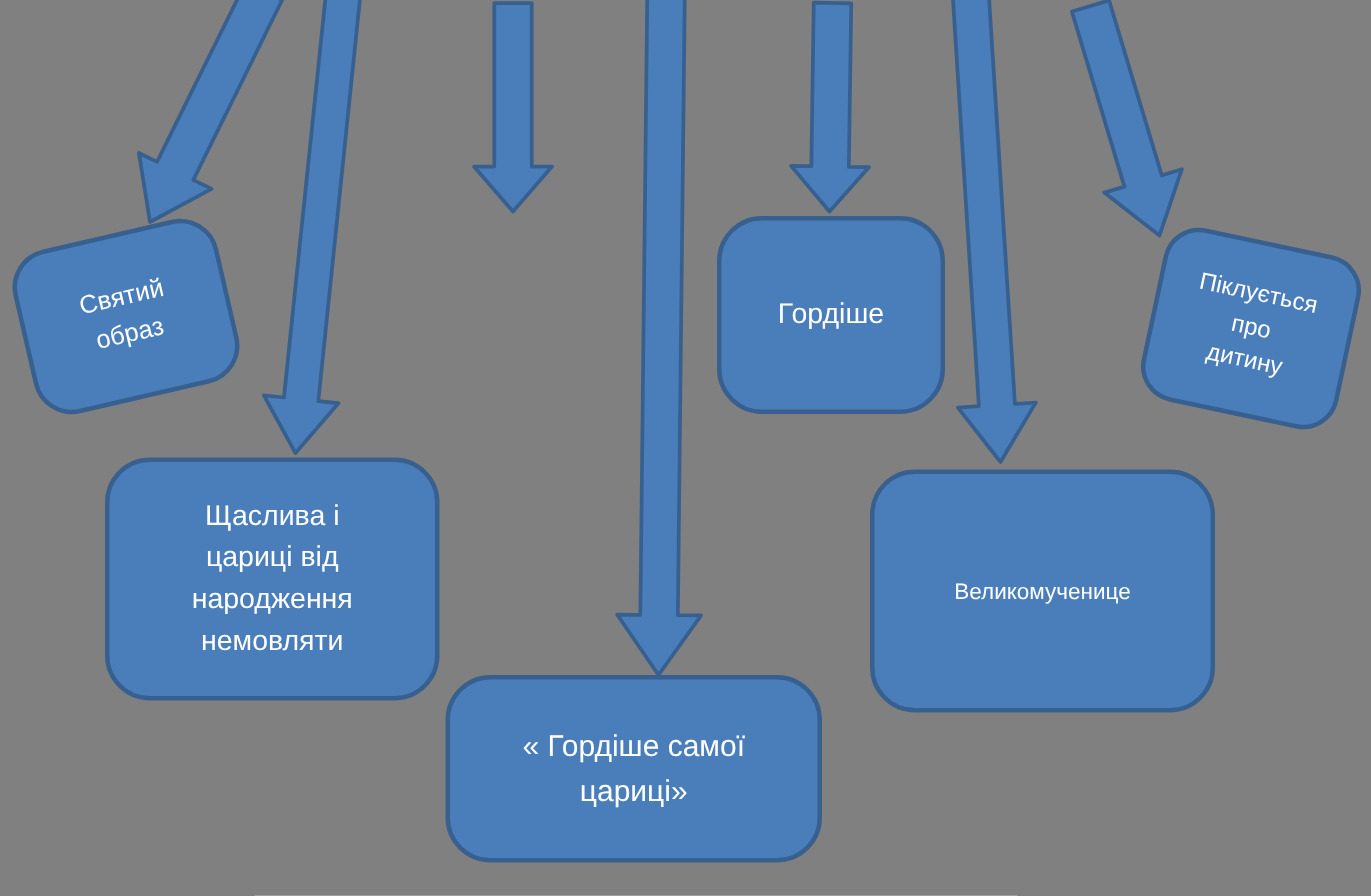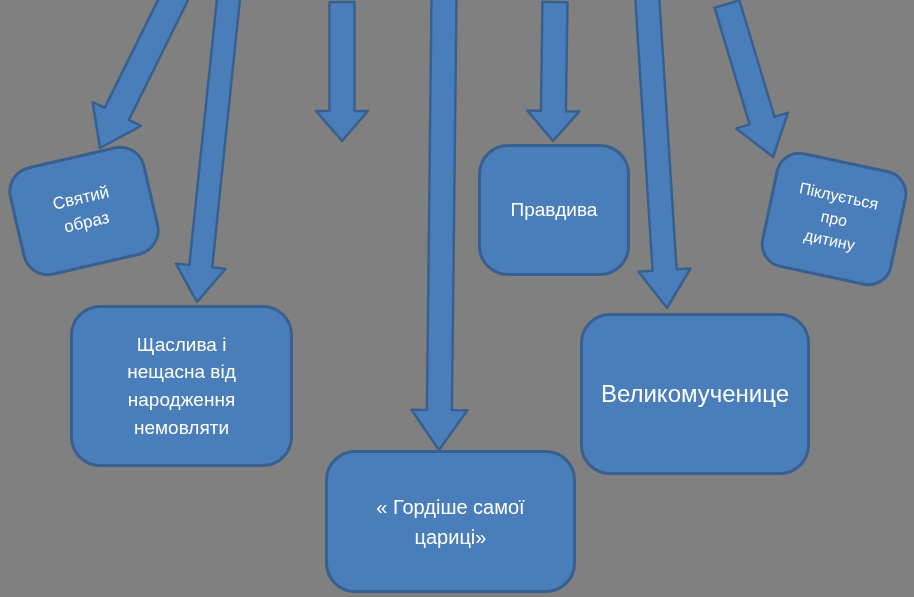--- a/index.html
+++ b/index.html
@@ -22,22 +22,22 @@
     border:3px solid #38608F;
     border-radius:30px;
     color:#FFFFFF;
   }
   .box .lbl { white-space:pre-line; }
   #box-svyatyi        { left:14px;  top:155px; width:140px; height:112px; transform:rotate(-13deg); border-radius:26px; font-size:17px; line-height:1.45; }
   #box-beztalanna     { left:245px; top:143px; width:167px; height:134px; font-size:19px; }
   #box-pravdyva       { left:478px; top:144px; width:152px; height:132px; font-size:19px; }
   #box-pikluyetsya    { left:767px; top:160px; width:134px; height:118px; transform:rotate(12deg); border-radius:24px; font-size:16px; line-height:1.4; }
   #box-shchaslyva     { left:70px;  top:305px; width:223px; height:162px; font-size:19px; line-height:1.45; }
-  #box-velykomuch     { left:580px; top:313px; width:230px; height:162px; font-size:24px; }
-  #box-hordishe       { left:325px; top:450px; width:251px; height:143px; font-size:20px; line-height:1.5; }
+  #box-velykomuch     { left:580px; top:313px; width:230px; height:162px; font-size:15px; }
+  #box-hordishe       { left:297px; top:450px; width:251px; height:125px; font-size:20px; line-height:1.5; }
 </style>
 </head>
 <body>
 
 <div id="stage">
 
   <svg id="arrows" width="914" height="597" viewBox="0 0 914 597">
     <polygon points="163.9,-12 104.7,107.9 92.6,102 100,148 141,125.9 128.9,119.9 188.1,0" fill="#4A7EBB" stroke="#38608F" stroke-width="2.5" stroke-linejoin="round"></polygon>
     <polygon points="217.6,-7.2 189.3,265 175.9,263.6 197,302 225.6,268.8 212.2,267.4 240.4,-4.8" fill="#4A7EBB" stroke="#38608F" stroke-width="2.5" stroke-linejoin="round"></polygon>
     <polygon points="329.5,2 329.5,111 316,111 342,141 368,111 354.5,111 354.5,2" fill="#4A7EBB" stroke="#38608F" stroke-width="2.5" stroke-linejoin="round"></polygon>
@@ -47,32 +47,32 @@
     <polygon points="714.6,7.7 749.6,124.4 736.2,128.4 773,157 787.9,112.8 774.5,116.9 739.4,0.3" fill="#4A7EBB" stroke="#38608F" stroke-width="2.5" stroke-linejoin="round"></polygon>
   </svg>
 
   <div class="box" id="box-svyatyi">
     <span class="lbl">Святий
 образ</span>
   </div>
 
 
   <div class="box" id="box-pravdyva">
-    <span class="lbl">Правдива</span>
+    <span class="lbl">Гордіше</span>
   </div>
 
   <div class="box" id="box-pikluyetsya">
     <span class="lbl">Піклується
 про
 дитину</span>
   </div>
 
   <div class="box" id="box-shchaslyva">
     <span class="lbl">Щаслива  і
-нещасна від
+цариці від
 народження
 немовляти</span>
   </div>
 
   <div class="box" id="box-velykomuch">
     <span class="lbl">Великомученице</span>
   </div>
 
   <div class="box" id="box-hordishe">
     <span class="lbl">« Гордіше самої

